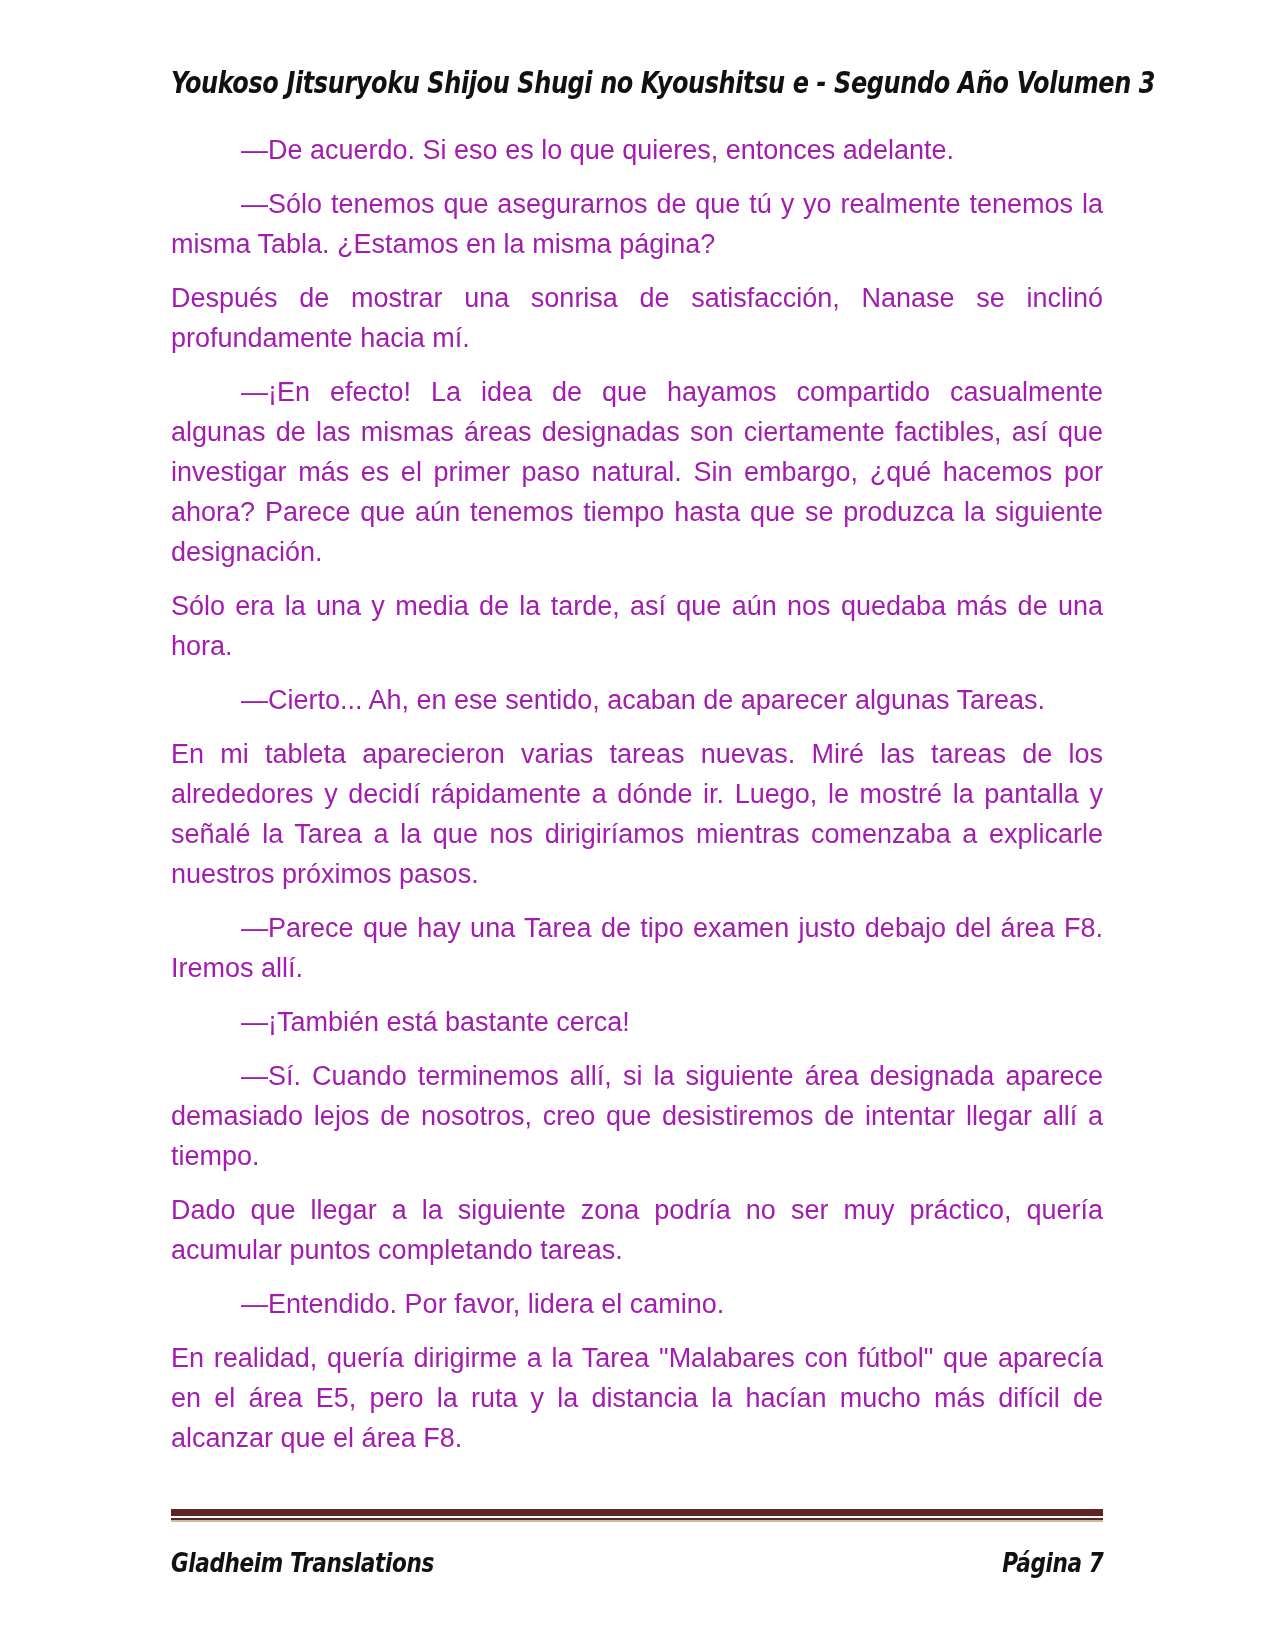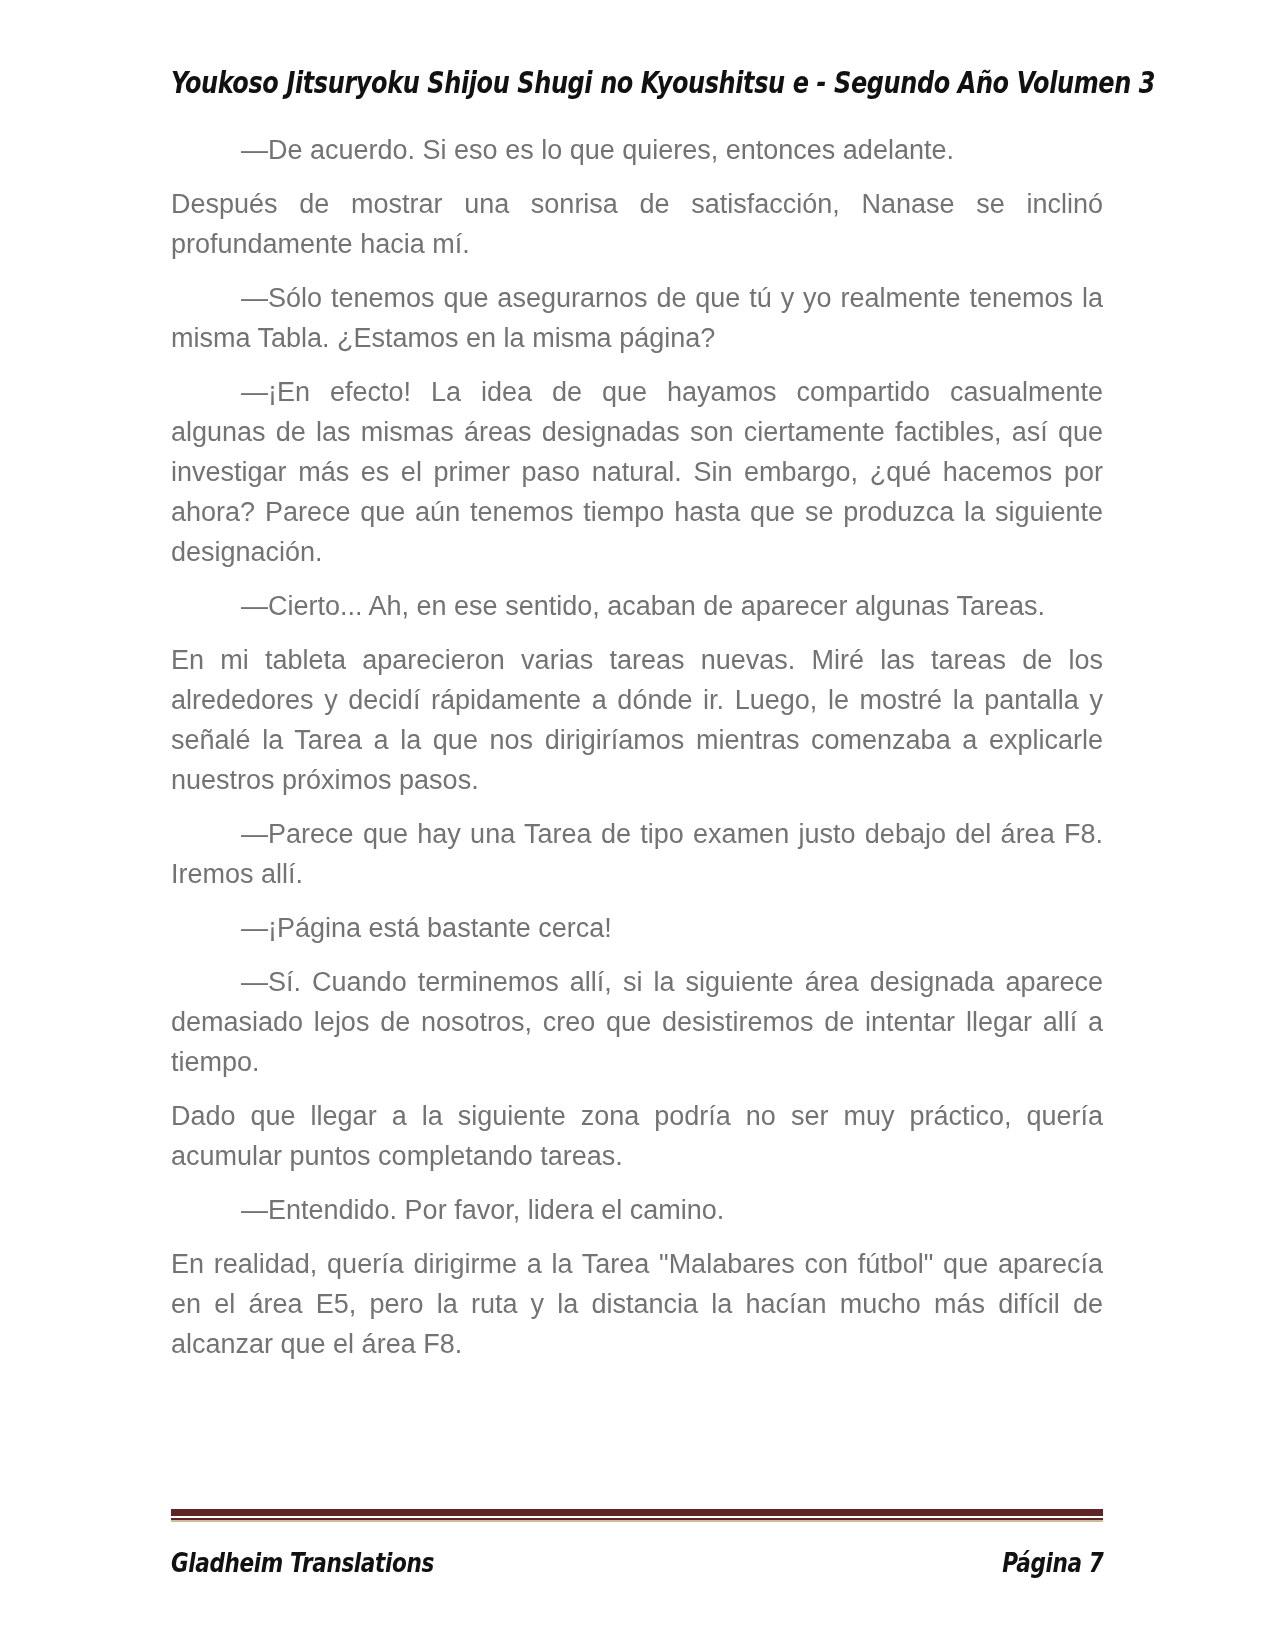--- a/index.html
+++ b/index.html
@@ -43,21 +43,21 @@
     position: absolute;
     top: 130px;
     left: 107px;
     right: 108px;
   }
   .para {
     margin: 0 0 14px 0;
     font-size: 27px;
     line-height: 40px;
     text-align: justify;
-    color: #737373;
+    color: #a21caf;
   }
   .para.dialogue {
     text-indent: 70px;
   }
   .para.narration {
     text-indent: 0;
   }
   
   .page-footer {
     position: absolute;
@@ -98,27 +98,28 @@
 <body>
 
 <div class="page">
 
   <div class="page-header">
     <span class="header-title">Youkoso Jitsuryoku Shijou Shugi no Kyoushitsu e - Segundo Año Volumen 3</span>
   </div>
 
   <div class="document-body" id="document-body">
       <p class="para dialogue">—De acuerdo. Si eso es lo que quieres, entonces adelante.</p>
+      <p class="para dialogue">—Sólo tenemos que asegurarnos de que tú y yo realmente tenemos la misma Tabla. ¿Estamos en la misma página?</p>
       <p class="para narration">Después de mostrar una sonrisa de satisfacción, Nanase se inclinó profundamente hacia mí.</p>
-      <p class="para dialogue">—Sólo tenemos que asegurarnos de que tú y yo realmente tenemos la misma Tabla. ¿Estamos en la misma página?</p>
       <p class="para dialogue">—¡En efecto! La idea de que hayamos compartido casualmente algunas de las mismas áreas designadas son ciertamente factibles, así que investigar más es el primer paso natural. Sin embargo, ¿qué hacemos por ahora? Parece que aún tenemos tiempo hasta que se produzca la siguiente designación.</p>
+      <p class="para narration">Sólo era la una y media de la tarde, así que aún nos quedaba más de una hora.</p>
       <p class="para dialogue">—Cierto... Ah, en ese sentido, acaban de aparecer algunas Tareas.</p>
       <p class="para narration">En mi tableta aparecieron varias tareas nuevas. Miré las tareas de los alrededores y decidí rápidamente a dónde ir. Luego, le mostré la pantalla y señalé la Tarea a la que nos dirigiríamos mientras comenzaba a explicarle nuestros próximos pasos.</p>
       <p class="para dialogue">—Parece que hay una Tarea de tipo examen justo debajo del área F8. Iremos allí.</p>
-      <p class="para dialogue">—¡Página está bastante cerca!</p>
+      <p class="para dialogue">—¡También está bastante cerca!</p>
       <p class="para dialogue">—Sí. Cuando terminemos allí, si la siguiente área designada aparece demasiado lejos de nosotros, creo que desistiremos de intentar llegar allí a tiempo.</p>
       <p class="para narration">Dado que llegar a la siguiente zona podría no ser muy práctico, quería acumular puntos completando tareas.</p>
       <p class="para dialogue">—Entendido. Por favor, lidera el camino.</p>
       <p class="para narration">En realidad, quería dirigirme a la Tarea "Malabares con fútbol" que aparecía en el área E5, pero la ruta y la distancia la hacían mucho más difícil de alcanzar que el área F8.</p>
     </div>
 
   <div class="page-footer">
     <div class="footer-rule"></div>
     <div class="footer-rule-shadow"></div>
     <div class="footer-row">

